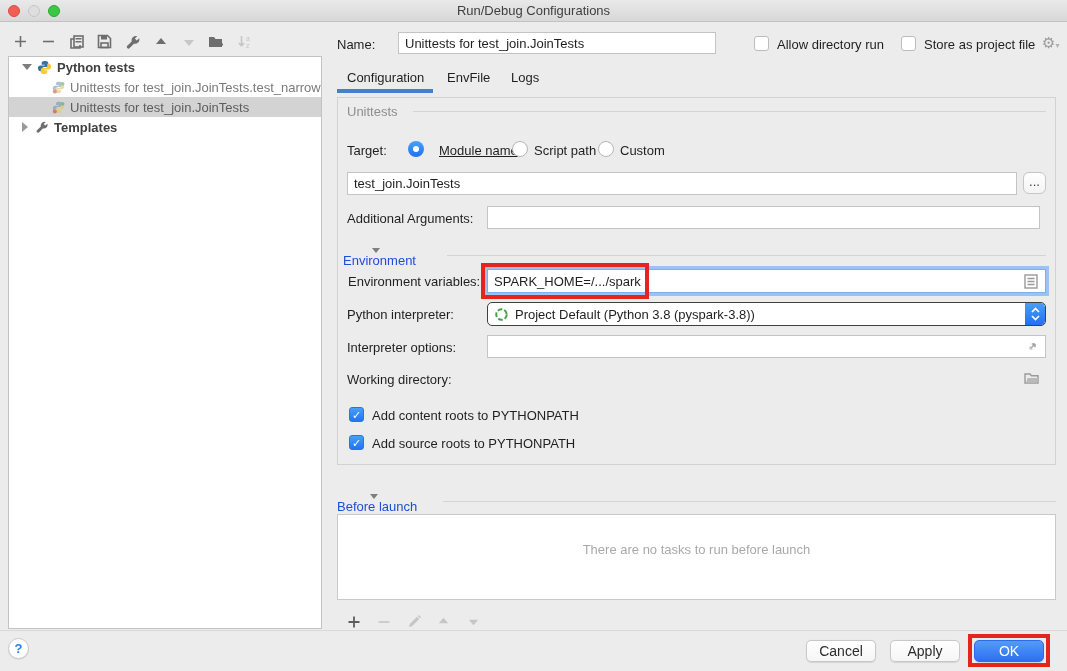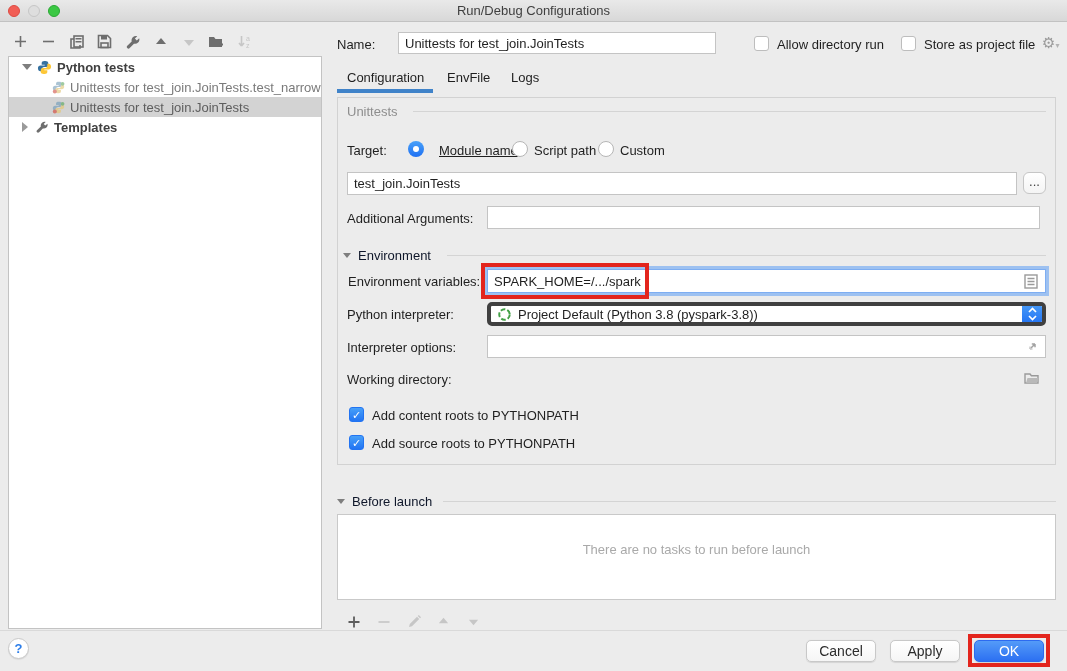--- a/index.html
+++ b/index.html
@@ -64,41 +64,41 @@
   .gear { position:absolute; color:#9a9a9a; font-size:15px; }
 
   
   .tab { position:absolute; top:70px; color:#1f1f1f; cursor:default; }
   .tab-underline { position:absolute; left:337px; top:89px; width:96px; height:4px; background:#4083c9; }
 
   
   .group-box { position:absolute; left:337px; top:97px; width:719px; height:368px; border:1px solid #d2d2d2; }
   .sect-line { position:absolute; height:1px; background:#d4d4d4; }
   .sect-title { position:absolute; color:#8e8e8e; }
-  .sect-head  { position:absolute; color:#0f172a; display:flex; align-items:center; }
+  .sect-head  { position:absolute; color:#1d4ed8; display:flex; align-items:center;flex-direction:column; }
   .sect-head .twy { width:0; height:0; border-left:4.5px solid transparent; border-right:4.5px solid transparent; border-top:5.5px solid #7e7e7e; margin-right:7px; }
 
   
   .radio { position:absolute; width:16px; height:16px; border-radius:50%; background:#fff; border:1px solid #b6b6b6; }
   .radio.on { background:linear-gradient(#49a1f9,#1f70f2); border:none; }
   .radio.on::after { content:""; position:absolute; left:5px; top:5px; width:6px; height:6px; border-radius:50%; background:#fff; }
 
   .dots-btn {
     position:absolute; width:23px; height:22px; background:linear-gradient(#fff,#f4f4f4);
     border:1px solid #c6c6c6; border-radius:6px; text-align:center; line-height:18px; color:#444;
   }
 
   
   .focus-ring { box-shadow:0 0 0 3px rgba(115,170,245,.65); border-color:#7eaef2 !important; }
   .field-ico { position:absolute; }
 
   
   .combo {
     position:absolute; left:487px; top:302px; width:559px; height:24px;
-    background:#fff; border:4px solid #404040; border-radius:5px;
+    background:#fff; border:1px solid #404040; border-radius:5px;
     display:flex; align-items:center; padding-left:6px; overflow:hidden;
   }
   .combo .main { margin-left:6px; white-space:nowrap; }
   .combo .path { margin-left:5px; font-size:11px; color:#a6a6a6; white-space:nowrap; overflow:hidden; flex:1; }
   .stepper {
     width:20px; height:24px; margin-left:auto; flex:0 0 auto;
     background:linear-gradient(#4da0f9,#1e6ef2); border-radius:0 5px 5px 0;
     display:flex; flex-direction:column; align-items:center; justify-content:center; gap:2px;
   }
   .stepper svg { display:block; }

